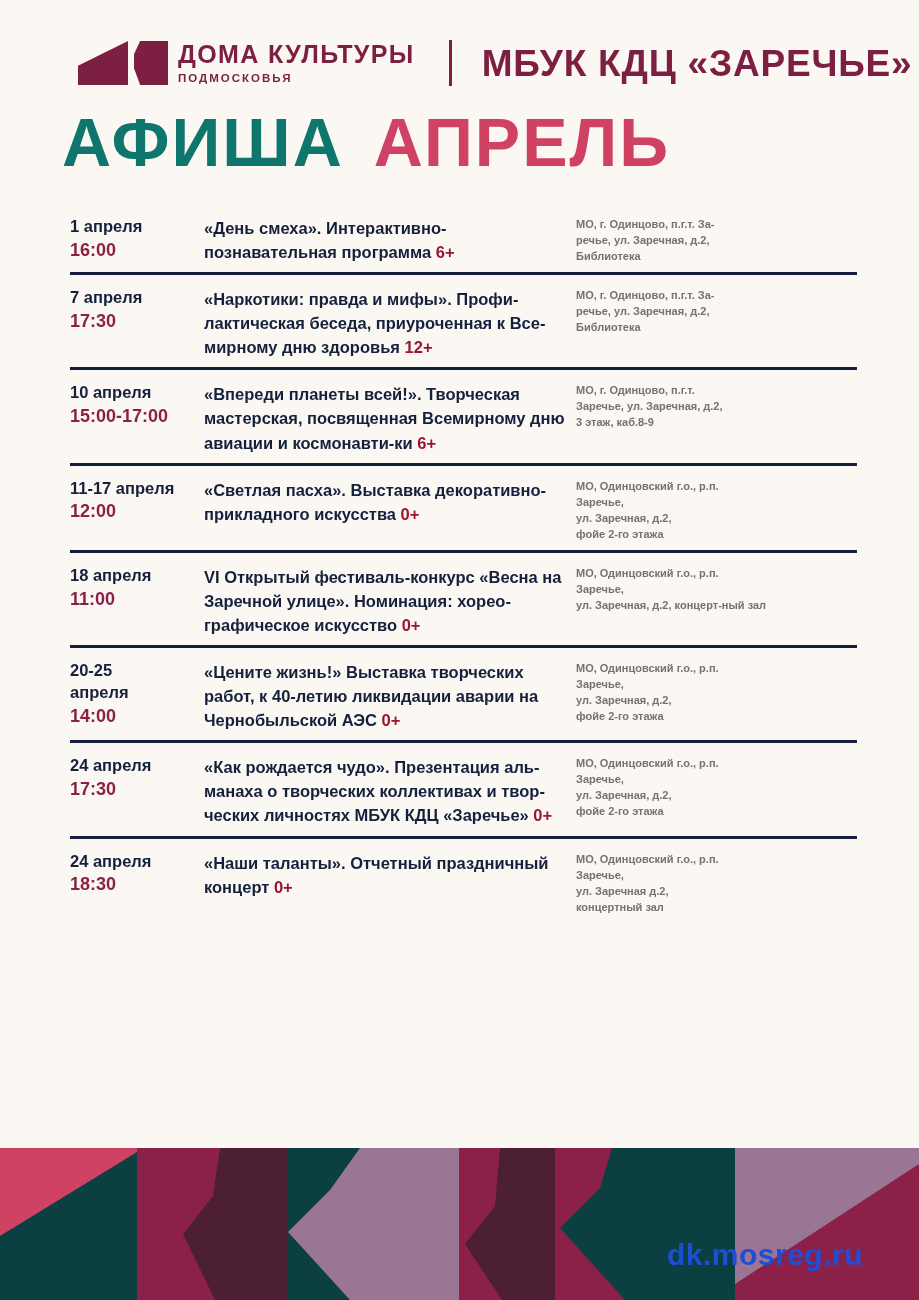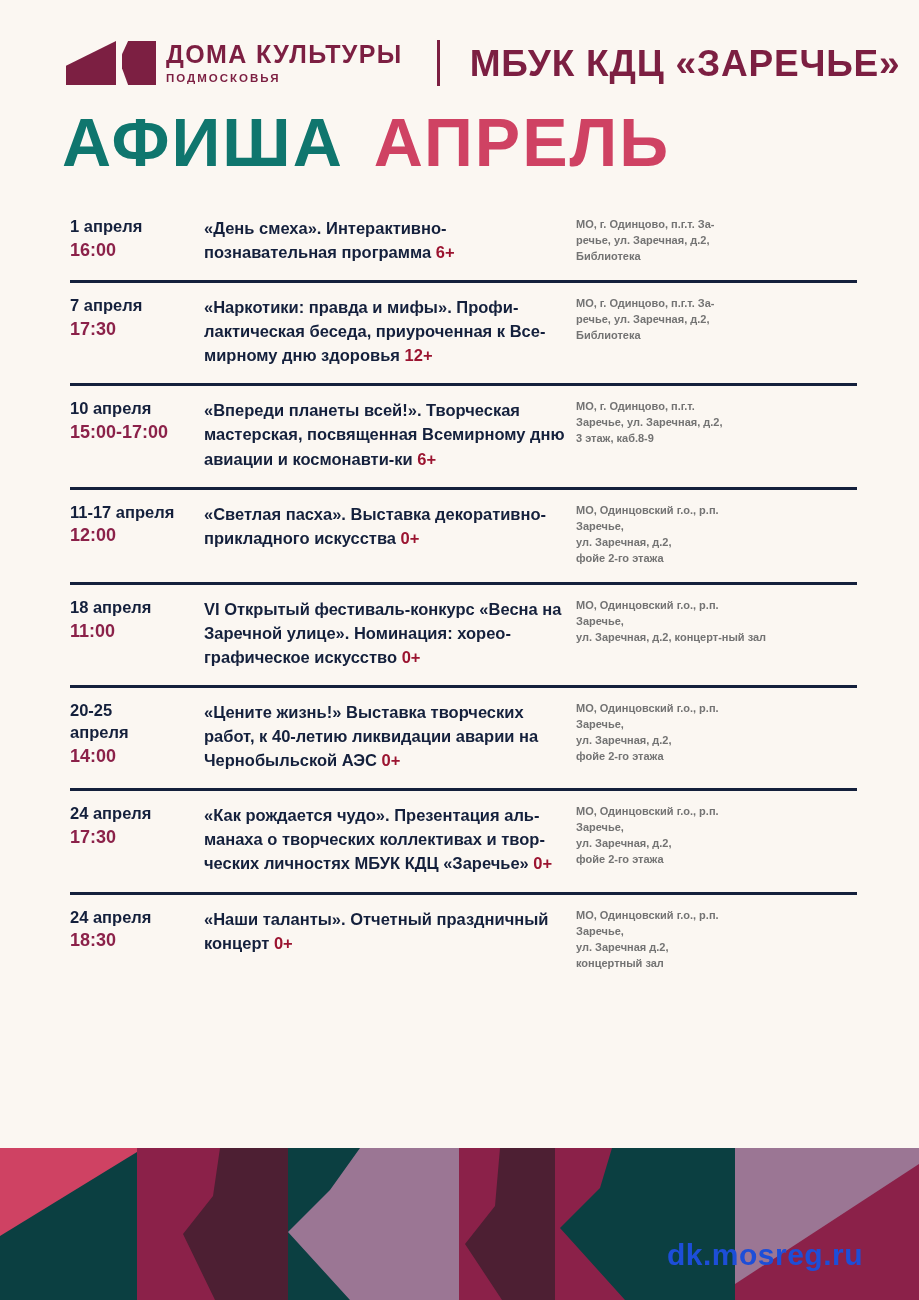--- a/index.html
+++ b/index.html
@@ -15,20 +15,21 @@
     font-family: "Liberation Sans", "DejaVu Sans", sans-serif;
     position: relative;
   }
 
   
   .header {
     display: flex;
     align-items: center;
     padding: 26px 0 0 66px;
     height: 100px;
+    margin-left: 12px;
   }
 
   .logo-mark {
     width: 88px;
     height: 50px;
     position: relative;
     flex: 0 0 auto;
     margin-right: 12px;
   }
   .logo-shape-a {
@@ -99,21 +100,21 @@
   .schedule {
     margin-top: 36px;
     padding: 0 62px 0 70px;
   }
 
   .event-row {
     display: flex;
     align-items: flex-start;
     border-top: 3px solid #14203c;
     padding-top: 12px;
-    padding-bottom: 16px;
+    padding-bottom: 8px;
   }
   .event-row:first-child { border-top: none; padding-top: 4px; }
 
   .col-when {
     flex: 0 0 134px;
     padding-right: 6px;
   }
   .when-date {
     color: #14203c;
     font-size: 16.5px;

